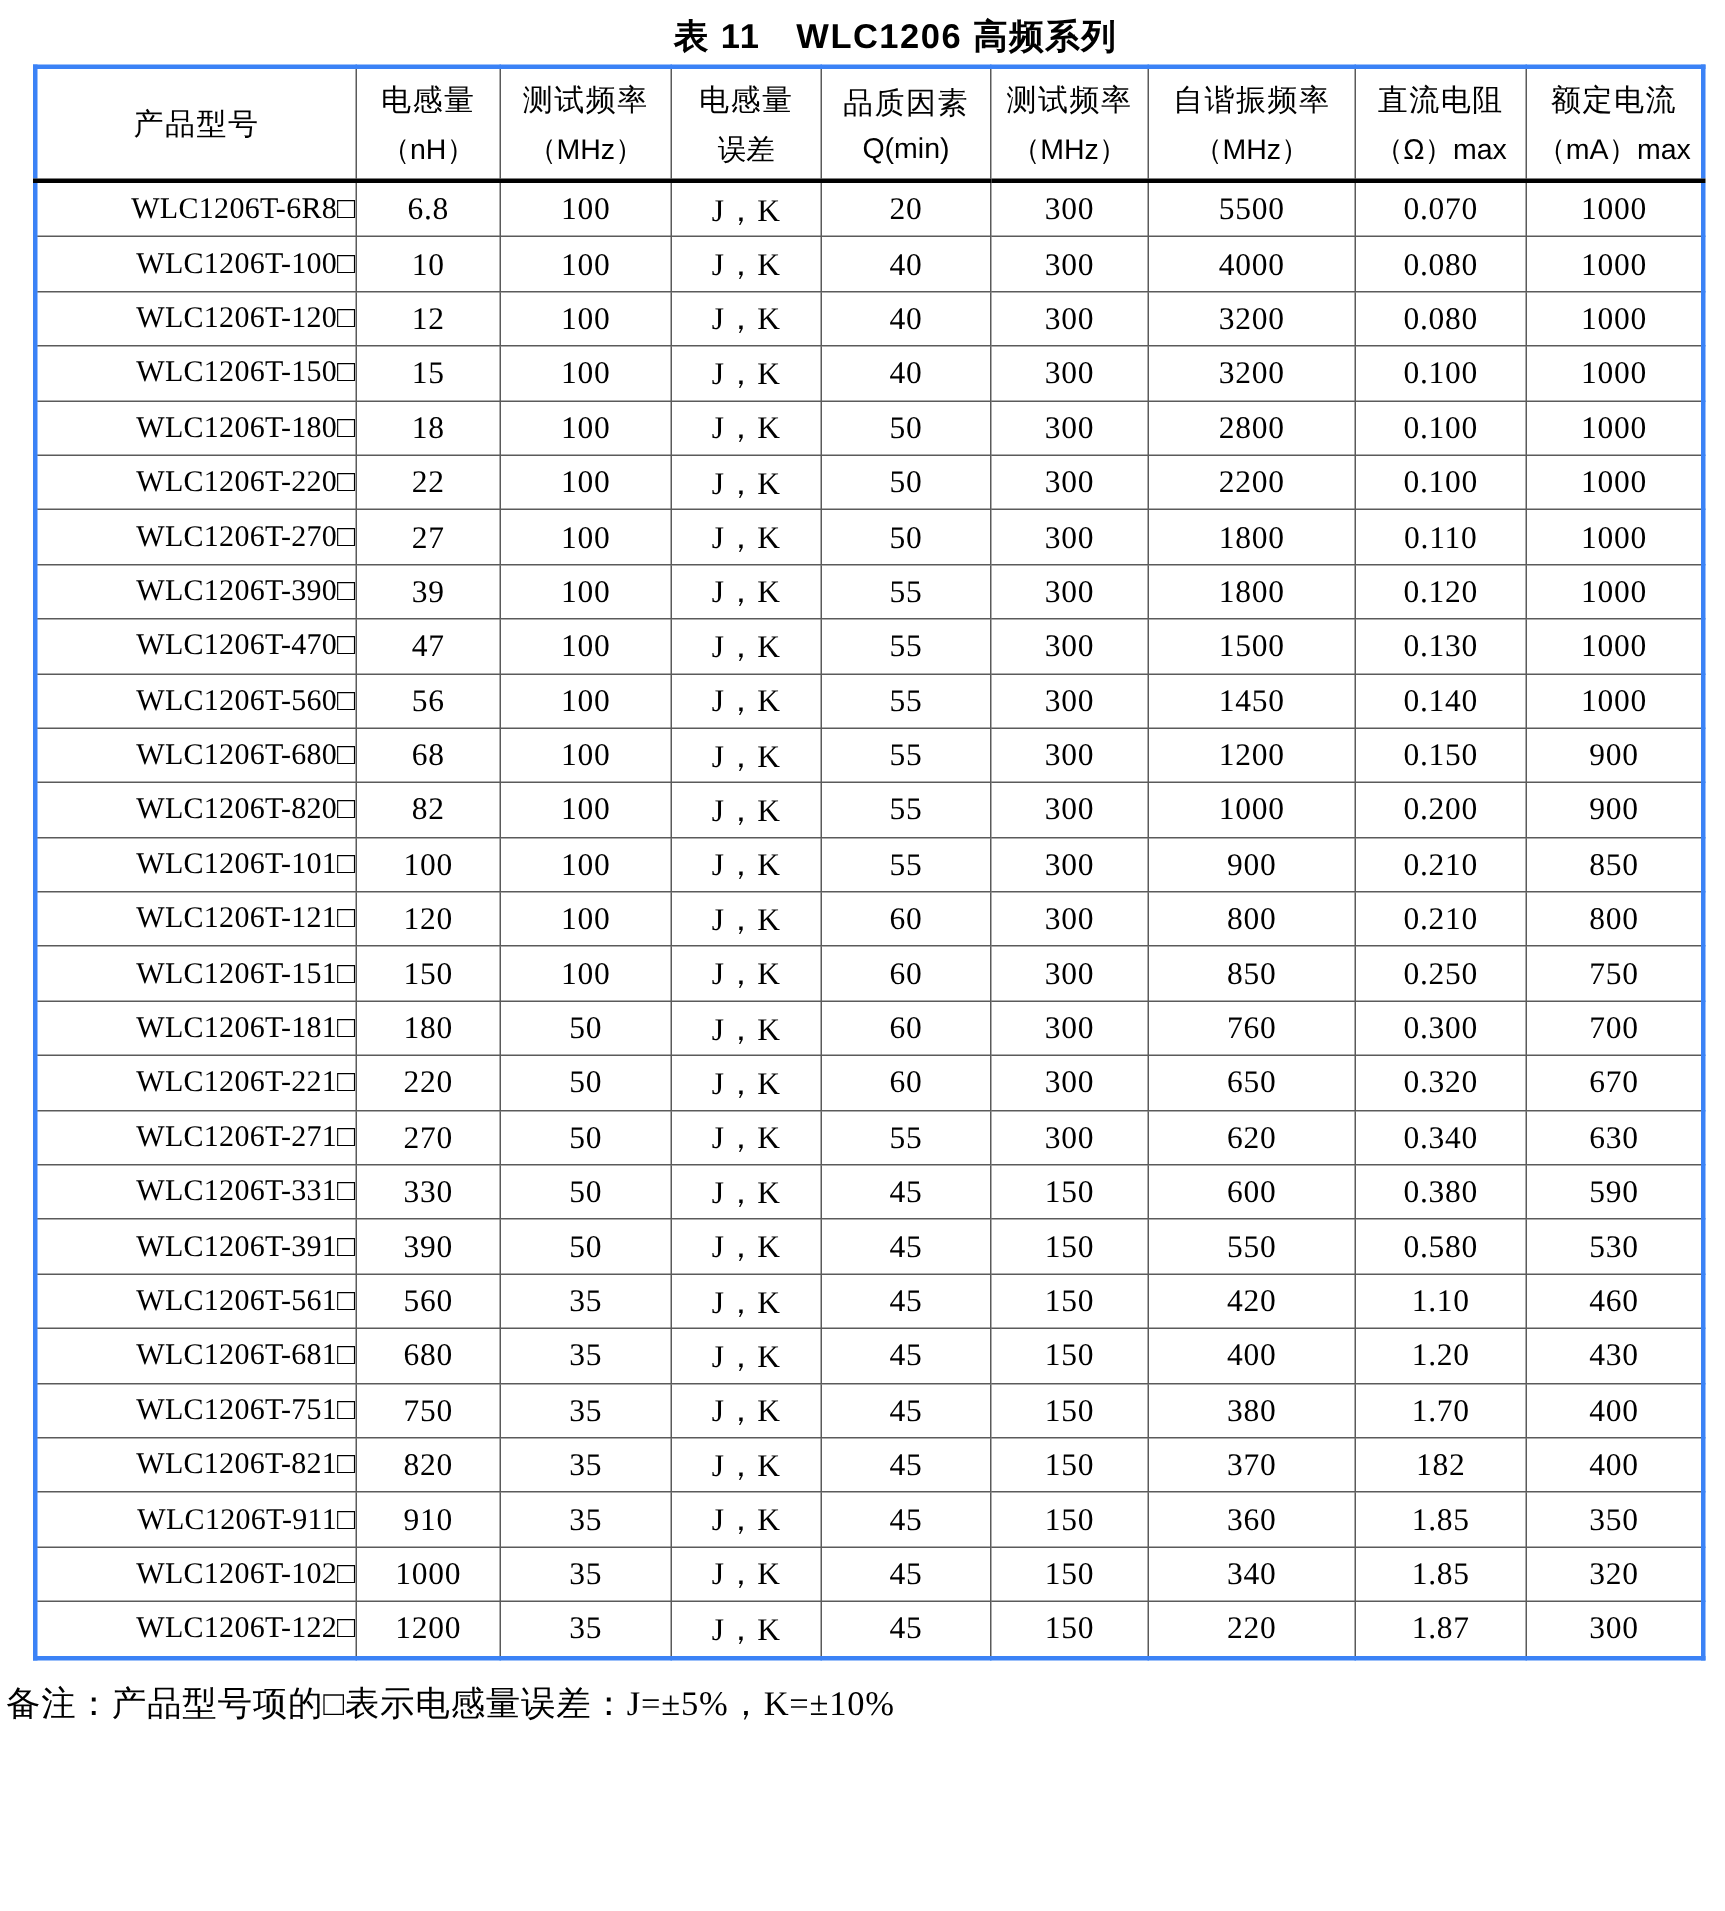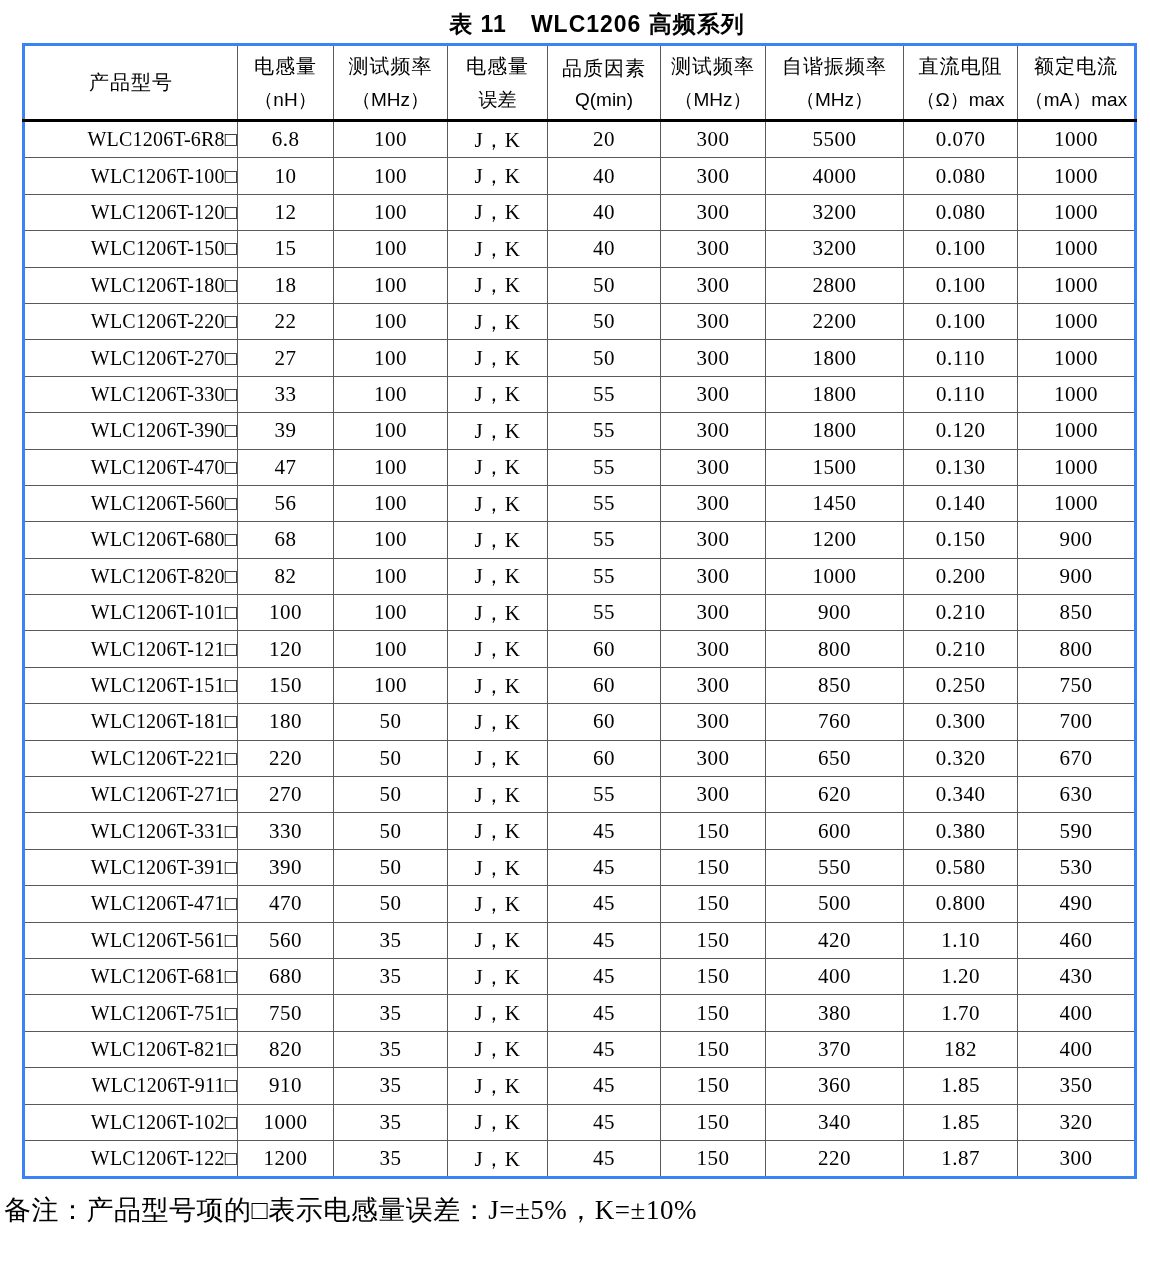--- a/index.html
+++ b/index.html
@@ -63,21 +63,21 @@
     letter-spacing: 0.5px;
   }
   table.spec tbody td.model {
     text-align: right;
     padding-left: 9px;
     font-size: 20px;
     letter-spacing: 0.2px;
   }
   .footnote {
     margin: 13px 0 0 4px;
-    font-size: 27px;
+    font-size: 23px;
     letter-spacing: 0.5px;
   }
   col.c1 { width: 214px; }
   col.c2 { width: 96px; }
   col.c3 { width: 114px; }
   col.c4 { width: 100px; }
   col.c5 { width: 113px; }
   col.c6 { width: 105px; }
   col.c7 { width: 138px; }
   col.c8 { width: 114px; }
@@ -212,31 +212,20 @@
           <td>27</td>
           <td>100</td>
           <td>J，K</td>
           <td>50</td>
           <td>300</td>
           <td>1800</td>
           <td>0.110</td>
           <td>1000</td>
         </tr>
         <tr>
-          <td class="model">WLC1206T-330□</td>
-          <td>33</td>
-          <td>100</td>
-          <td>J，K</td>
-          <td>55</td>
-          <td>300</td>
-          <td>1800</td>
-          <td>0.110</td>
-          <td>1000</td>
-        </tr>
-        <tr>
           <td class="model">WLC1206T-390□</td>
           <td>39</td>
           <td>100</td>
           <td>J，K</td>
           <td>55</td>
           <td>300</td>
           <td>1800</td>
           <td>0.120</td>
           <td>1000</td>
         </tr>
@@ -364,31 +353,20 @@
         <tr>
           <td class="model">WLC1206T-391□</td>
           <td>390</td>
           <td>50</td>
           <td>J，K</td>
           <td>45</td>
           <td>150</td>
           <td>550</td>
           <td>0.580</td>
           <td>530</td>
-        </tr>
-        <tr>
-          <td class="model">WLC1206T-471□</td>
-          <td>470</td>
-          <td>50</td>
-          <td>J，K</td>
-          <td>45</td>
-          <td>150</td>
-          <td>500</td>
-          <td>0.800</td>
-          <td>490</td>
         </tr>
         <tr>
           <td class="model">WLC1206T-561□</td>
           <td>560</td>
           <td>35</td>
           <td>J，K</td>
           <td>45</td>
           <td>150</td>
           <td>420</td>
           <td>1.10</td>

